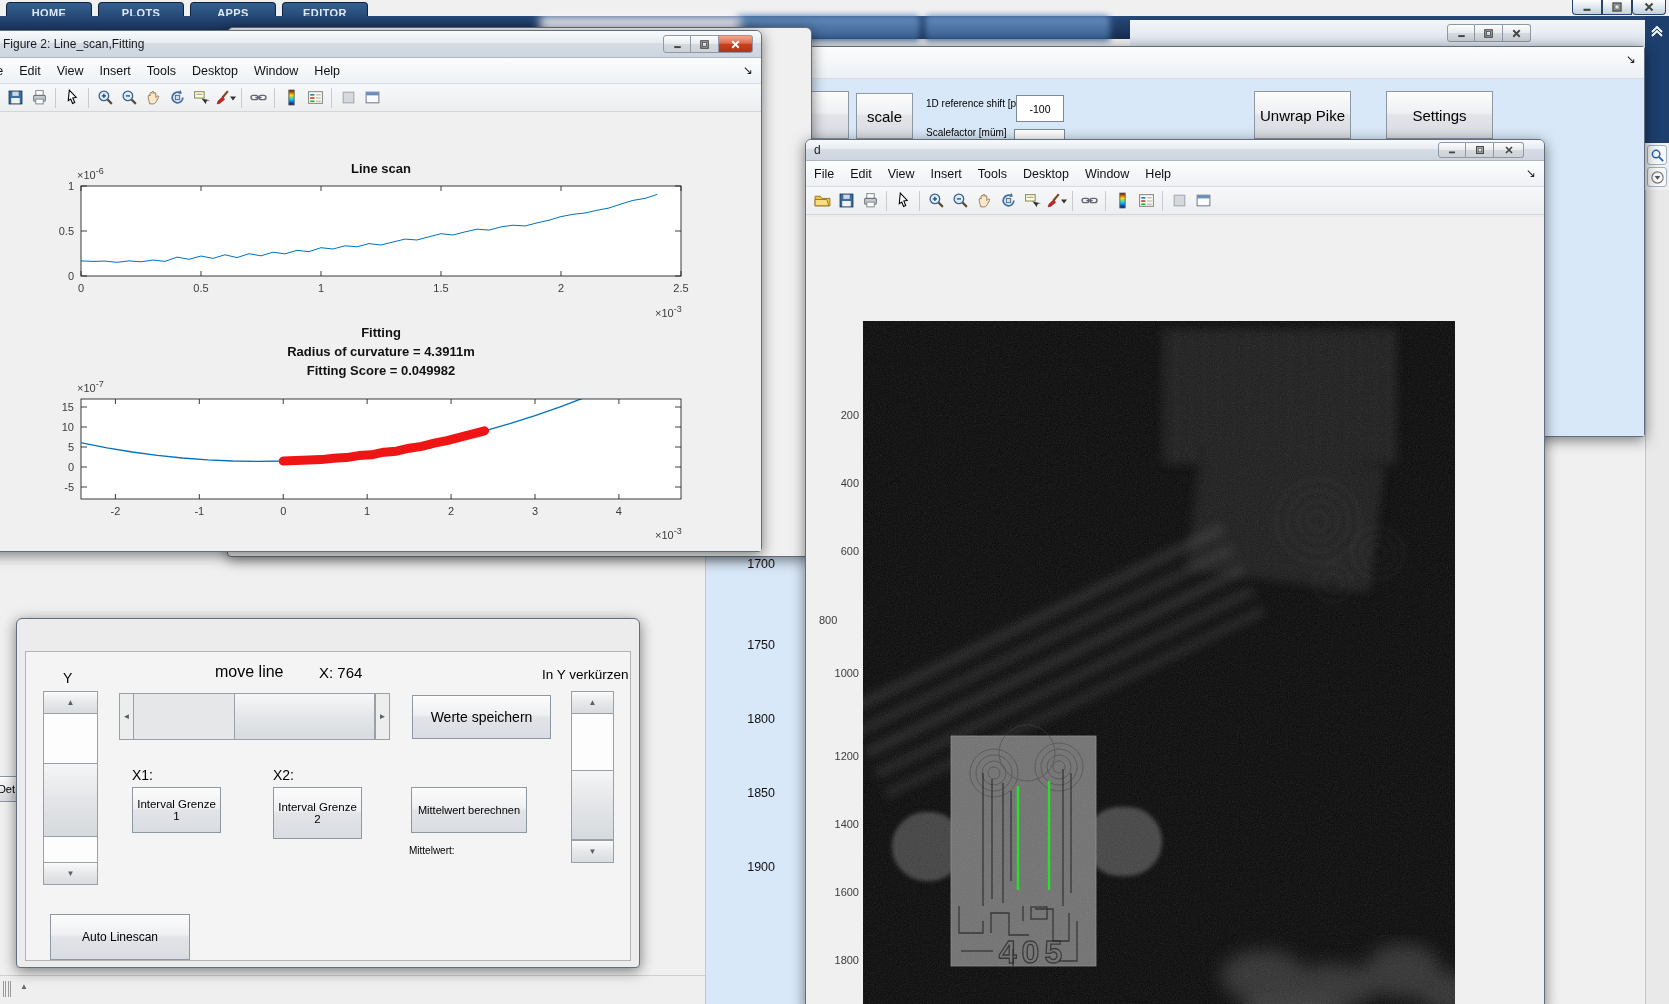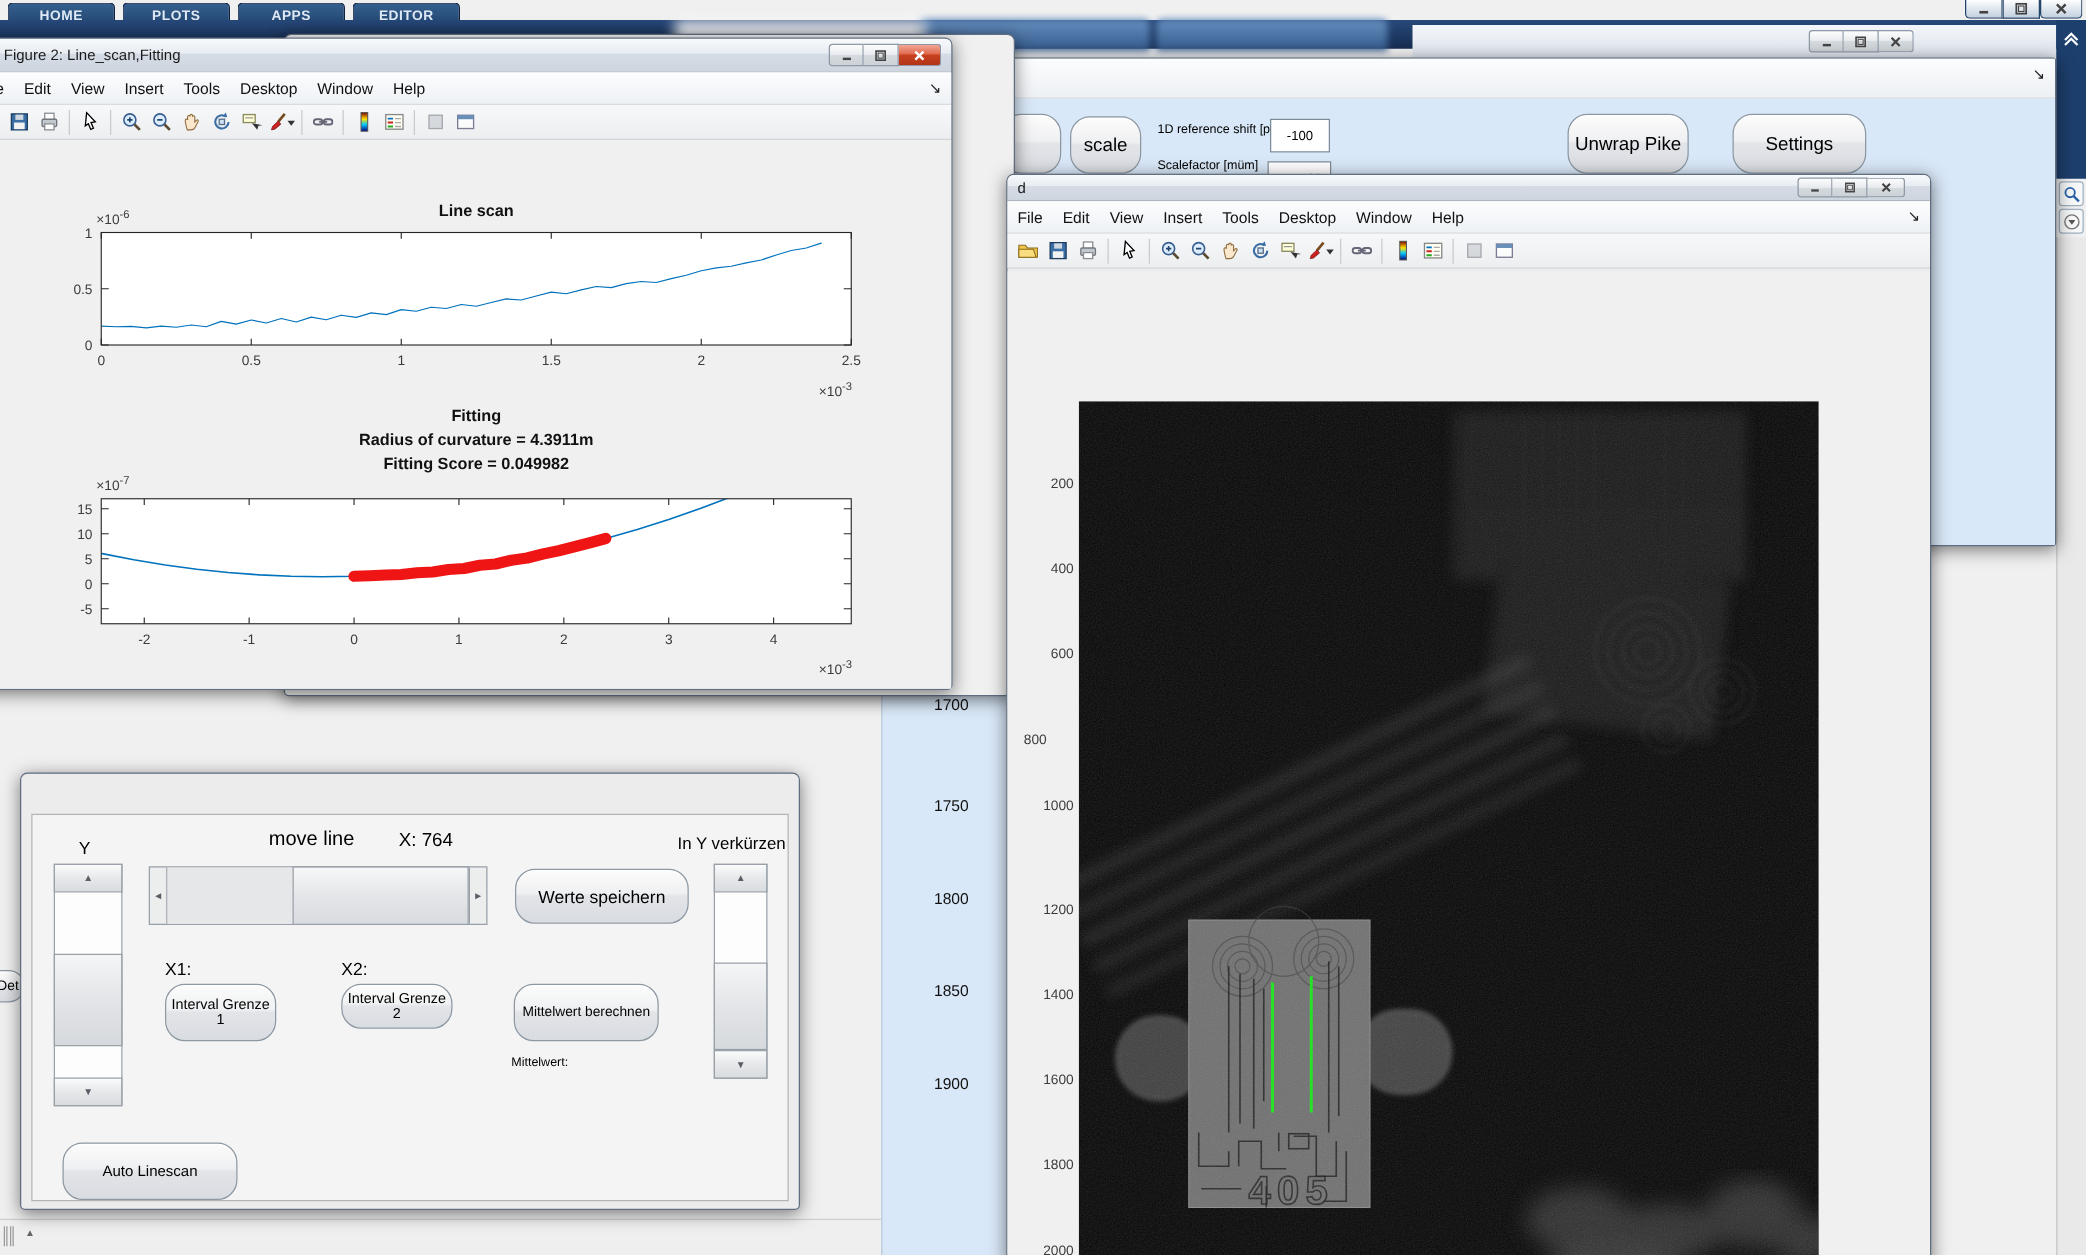--- a/index.html
+++ b/index.html
@@ -54,39 +54,39 @@
   .menu-item{font-size:12.5px;color:#111;padding:0 8px;white-space:nowrap;}
   .dock-arrow{position:absolute;right:8px;top:5px;font-size:12px;color:#222;}
   .toolbar{position:relative;height:28px;background:linear-gradient(180deg,#f7f8f9,#eceef0);
     border-bottom:1px solid #d2d5d9;display:flex;align-items:center;padding-left:4px;}
   .tb-btn{width:24px;height:24px;display:flex;align-items:center;justify-content:center;border-radius:3px;position:relative;}
   .tb-ic{width:17px;height:17px;}
   .tb-car{width:8px;height:17px;margin-left:-2px;}
   .tb-sep{width:1px;height:20px;background:#c8cbcf;margin:0 4px;}
 
   
-  .ubtn{position:absolute;border:1px solid #8d98a3;border-radius:16px;color:#000;
+  .ubtn{position:absolute;border:1px solid #8d98a3;border-radius:0;color:#000;
     background:linear-gradient(180deg,#fcfcfc,#eff0f2 45%,#e2e4e8 50%,#d9dce1);
     box-shadow:inset 0 1px 0 #fff;display:flex;align-items:center;justify-content:center;text-align:center;}
   .ulabel{position:absolute;color:#000;white-space:nowrap;}
   .uinput{position:absolute;background:#fff;border:1px solid #7a8a99;font-size:10.5px;color:#000;
     display:flex;align-items:center;justify-content:center;}
 
   
   .vsb{position:absolute;border:1px solid #99a0a8;background:#fdfdfd;}
   .sbbtn{position:absolute;left:0;right:0;border:1px solid #99a0a8;margin:-1px;
     background:linear-gradient(180deg,#fafbfb,#e6e8ea 50%,#d9dcdf);display:flex;align-items:center;justify-content:center;
     color:#5a5f66;font-size:8px;}
   .sbthumb{position:absolute;left:-1px;right:-1px;border:1px solid #99a0a8;
     background:linear-gradient(180deg,#f4f5f6,#e3e5e8 50%,#d6d9dd);}
   .hsb{position:absolute;border:1px solid #99a0a8;background:#eceded;display:flex;}
 
   .plot-svg{position:absolute;}
   text{user-select:none;}
-  .tick-label{position:absolute;font-size:11px;color:#3c3c3c;}
+  .tick-label{position:absolute;font-size:11px;color:#3c3c3c;margin-top:28px;}
 
   
   .blue-strip{position:absolute;left:705px;top:557px;width:100px;height:447px;background:#d9e8f8;
     border-left:1px solid #b9c9dc;z-index:0;}
   .blue-num{position:absolute;right:30px;width:60px;text-align:right;font-size:12.5px;color:#111;}
 
   .grip-bars{display:inline-block;width:3px;height:16px;border-left:1px solid #9a9a9a;border-right:1px solid #9a9a9a;margin-right:2px;}
 </style>
 </head>
 <body>
@@ -795,21 +795,21 @@
         <div class="sbbtn" style="bottom:0;height:23px">
             <span>▼</span>
           </div>
       </div>
 
       <span class="ulabel" style="left:106px;top:115px;font-size:14px">X1:</span>
       <span class="ulabel" style="left:247px;top:115px;font-size:14px">X2:</span>
       <div class="ubtn" style="left:106px;top:135px;width:89px;height:46px;font-size:11.5px">
           <span>Interval Grenze 1</span>
         </div>
-      <div class="ubtn" style="left:247px;top:135px;width:89px;height:36px;font-size:11.5px">
+      <div class="ubtn" style="left:247px;top:135px;width:89px;height:52px;font-size:11.5px">
           <span>Interval Grenze 2</span>
         </div>
       <div class="ubtn" style="left:385px;top:135px;width:116px;height:46px;font-size:11px">
           <span>Mittelwert berechnen</span>
         </div>
       <span class="ulabel" style="left:383px;top:193px;font-size:10px">Mittelwert:</span>
       <div class="ubtn" style="left:24px;top:262px;width:140px;height:46px;font-size:12px">
           <span>Auto Linescan</span>
         </div>
     </div>

